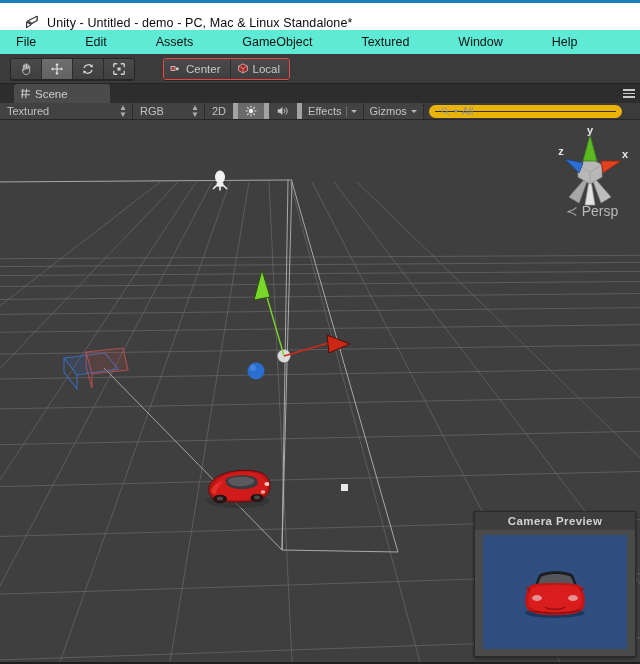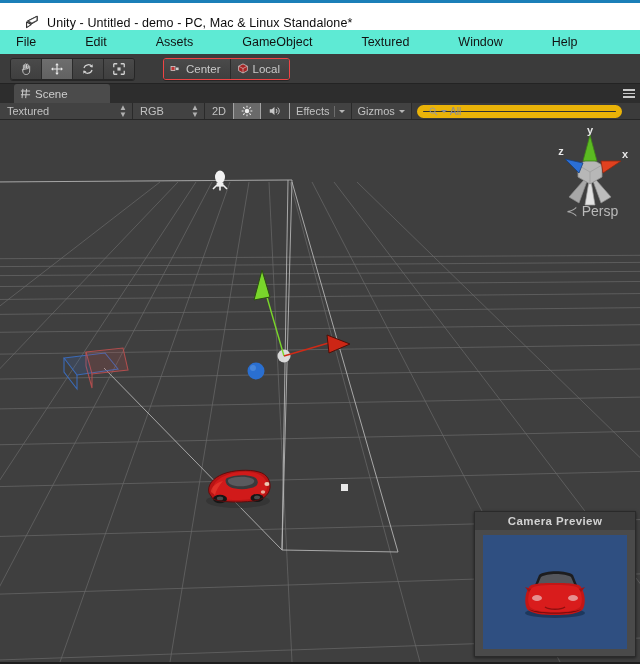--- a/index.html
+++ b/index.html
@@ -192,21 +192,21 @@
   .ctl-dropdown.color { width: 72px; }
   .updown {
     font-size: 8px;
     line-height: 7px;
     color: #b0b0b0;
     text-align: center;
   }
   .ctl-toggle {
     height: 16px;
     background: #424242;
-    border-right: 1px solid #a3a3a3;
+    border-right: 5px solid #a3a3a3;
     display: flex;
     align-items: center;
     justify-content: center;
     font-size: 11px;
     color: #c2c2c2;
     cursor: default;
     padding: 0 7px;
     box-sizing: border-box;
   }
   .ctl-toggle.on { background: #6a6a6a; color: #e6e6e6; }

